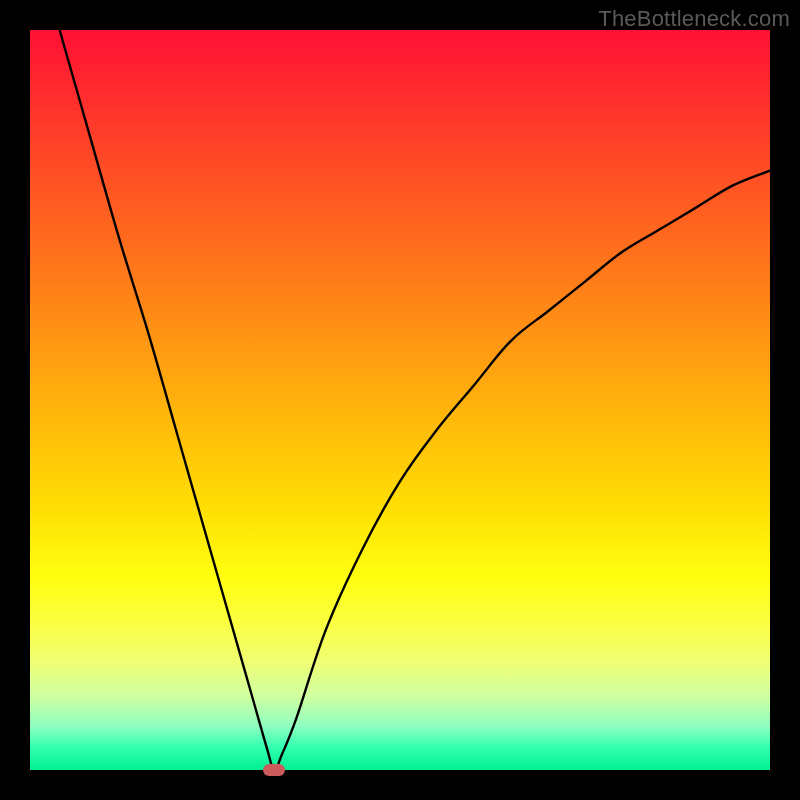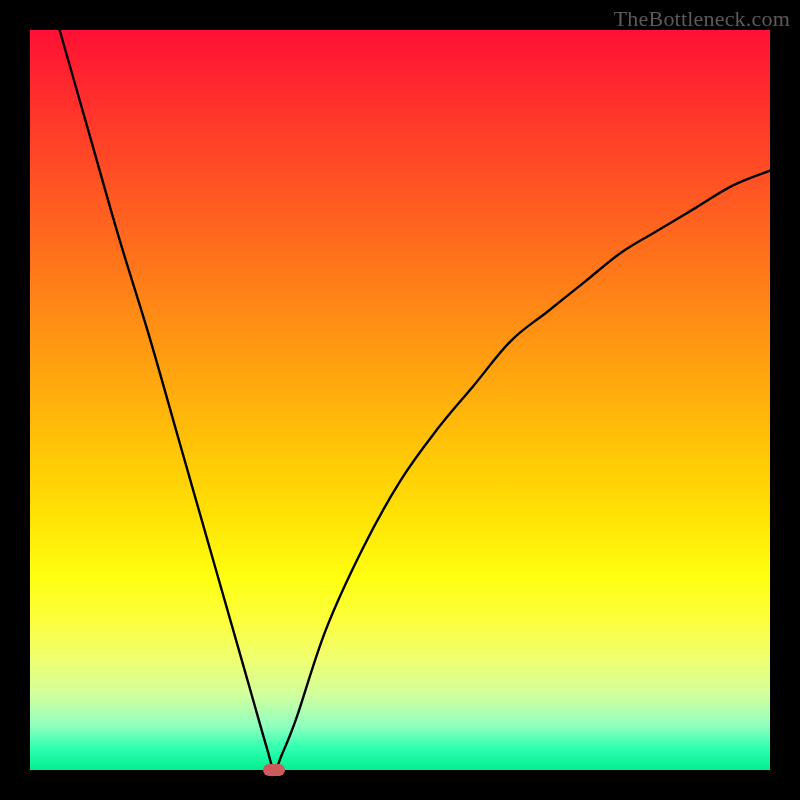--- a/index.html
+++ b/index.html
@@ -31,21 +31,21 @@
       #d0ffa0 90%,
       #90ffc0 94%,
       #30ffb0 97%,
       #00f090 100%
     );
   }
   .watermark {
     position: absolute;
     top: 6px;
     right: 10px;
-    font-family: Liberation Serif, serif;
+    font-family: Liberation Sans, sans-serif;
     font-size: 22px;
     font-weight: 400;
     color: #5a5a5a;
     letter-spacing: 0.2px;
   }
   .curve-svg {
     position: absolute;
     left: 0;
     top: 0;
     width: 740px;

